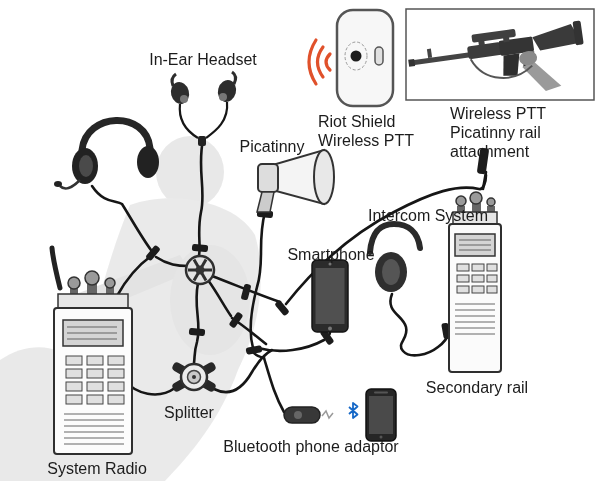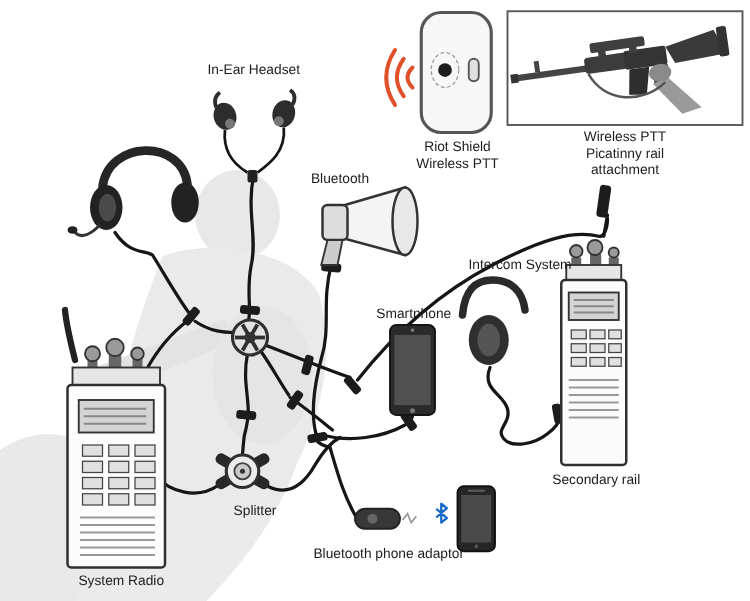--- a/index.html
+++ b/index.html
@@ -3,21 +3,21 @@
 <meta charset="utf-8">
 <style>
   html,body{margin:0;padding:0;background:#fff;}
   .stage{
     position:relative;width:600px;height:481px;background:#ffffff;
     font-family:"Liberation Sans", sans-serif;overflow:hidden;
   }
   .stage svg{position:absolute;left:0;top:0;}
   .lbl{
     position:absolute;transform:translateX(-50%);
-    font-size:11px;line-height:1.2;color:#1c1c1c;text-align:center;
+    font-size:16px;line-height:1.2;color:#1c1c1c;
     white-space:pre-line;
   }
 </style>
 </head>
 <body>
 
 <div class="stage">
 
 <svg width="600" height="481" viewBox="0 0 600 481">
 
@@ -249,21 +249,21 @@
     </g>
   </g>
 
 </svg>
 
 <div class="lbl" style="left:203px;top:50px">In-Ear Headset</div>
 <div class="lbl" style="left:366px;top:112px">Riot Shield
 Wireless PTT</div>
 <div class="lbl" style="left:500px;top:104px">Wireless PTT
 Picatinny rail attachment</div>
-<div class="lbl" style="left:272px;top:137px">Bluetooth</div>
-<div class="lbl" style="left:416px;top:206px">Intercom System</div>
+<div class="lbl" style="left:272px;top:137px">Picatinny</div>
+<div class="lbl" style="left:428px;top:206px">Intercom System</div>
 <div class="lbl" style="left:331px;top:245px">Smartphone</div>
 <div class="lbl" style="left:477px;top:378px">Secondary rail</div>
-<div class="lbl" style="left:204px;top:403px">Splitter</div>
+<div class="lbl" style="left:189px;top:403px">Splitter</div>
 <div class="lbl" style="left:311px;top:437px">Bluetooth phone adaptor</div>
 <div class="lbl" style="left:97px;top:459px">System Radio</div>
 
 </div>
 
 </body></html>

